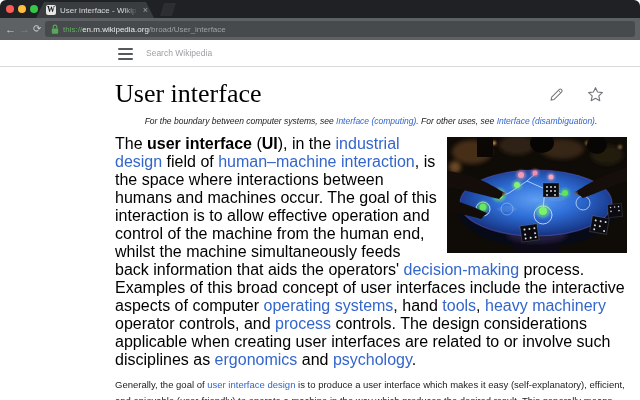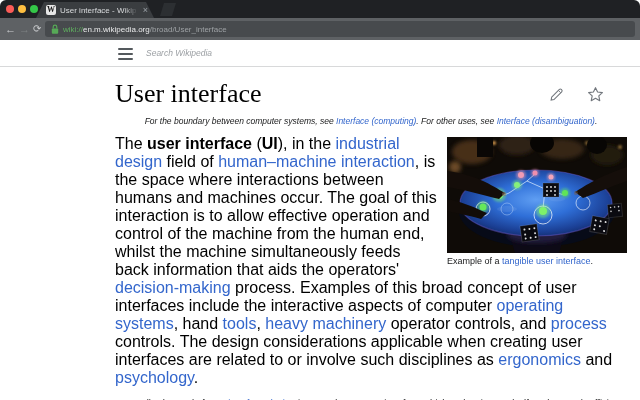--- a/index.html
+++ b/index.html
@@ -39,21 +39,21 @@
   .url-scheme { color:#5fae5f; }
   .url-host { color:#e8e9ea; }
   .url-path { color:#9da1a4; }
 
   
   .page { position:absolute; left:0; top:40px; width:640px; height:360px; background:#fff; overflow:hidden; }
 
   .wm-header { position:relative; height:27px; border-bottom:1px solid #d8d9da; background:#fff; }
   .hamburger { position:absolute; left:118px; top:8px; width:15px; height:12px; }
   .hamburger i { display:block; height:2px; background:#54595d; margin-bottom:3px; border-radius:1px; }
-  .search-label { position:absolute; left:146px; top:7px; font-size:8.5px; line-height:13px; color:#9b9fa3;font-style:italic; }
+  .search-label { position:absolute; left:146px; top:7px; font-size:8.5px; line-height:13px; color:#9b9fa3; }
 
   .content { padding:0 13px 0 115px; }
   h1.title { font-family:"Liberation Serif", serif; font-weight:400; font-size:26px;
              line-height:30px; color:#000; margin-top:12px; }
   .title-icons { position:absolute; left:549px; top:46px; width:60px; height:18px; }
   .icon-pencil { position:absolute; left:0; top:0; }
   .icon-star { position:absolute; left:38px; top:0; }
 
   .hatnote { margin-top:7px; font-size:8.5px; line-height:11px; font-style:italic; color:#202122;text-align:center; }
   .body-text p { font-size:9.5px; line-height:15.5px; color:#202122; margin-top:8px; margin-bottom:4px; }
@@ -85,21 +85,21 @@
 
   <div class="toolbar">
     <span class="nav-ic nav-back">←</span>
     <span class="nav-ic nav-fwd">→</span>
     <span class="nav-ic nav-reload">⟳</span>
     <div class="omnibox">
       <svg class="lock" width="8" height="11" viewBox="0 0 8 11">
         <path d="M2.2 4.4 V2.9 a1.8 1.8 0 0 1 3.6 0 V4.4" fill="none" stroke="#57a957" stroke-width="1.2"></path>
         <rect x="0.8" y="4.4" width="6.4" height="5.4" rx="1" fill="#57a957"></rect>
       </svg>
-      <span class="url-scheme">wiki://</span>
+      <span class="url-scheme">this://</span>
         <span class="url-host">en.m.wikipedia.org</span>
         <span class="url-path">/broad/User_interface</span>
     </div>
   </div>
 
   <div class="page">
 
     <div class="wm-header">
       <span class="hamburger">
           <i></i>
@@ -247,21 +247,20 @@
                   </g>
                 </g>
               </g>
 
               <path d="M0 34 C30 38 44 48 58 56 L52 62 C36 58 14 52 0 50 Z" fill="#140d09"></path>
               <path d="M0 62 C20 66 30 72 40 76 L34 82 C20 78 8 76 0 74 Z" fill="#120c08"></path>
               <path d="M180 30 C150 40 140 48 128 55 L136 61 C152 55 168 48 180 44 Z" fill="#150e0a"></path>
               <circle cx="57" cy="57" r="2" fill="#8a6a52" opacity="0.6"></circle>
               <circle cx="129" cy="56" r="2" fill="#7a5c46" opacity="0.5"></circle>
             </svg>
-            <figcaption><span>Example of a </span><a class="wlink">tangible user interface</a><span>.</span></figcaption>
           </figure>
           <span><span>The </span><span class="b">user interface</span><span> (</span><span class="b">UI</span><span>), in the </span><a class="wlink">industrial design</a><span> field of </span><a class="wlink">human–machine interaction</a><span>, is the space where interactions between humans and machines occur. The goal of this interaction is to allow effective operation and control of the machine from the human end, whilst the machine simultaneously feeds back information that aids the operators' </span><a class="wlink">decision-making</a><span> process. Examples of this broad concept of user interfaces include the interactive aspects of computer </span><a class="wlink">operating systems</a><span>, hand </span><a class="wlink">tools</a><span>, </span><a class="wlink">heavy machinery</a><span> operator controls, and </span><a class="wlink">process</a><span> controls. The design considerations applicable when creating user interfaces are related to or involve such disciplines as </span><a class="wlink">ergonomics</a><span> and </span><a class="wlink">psychology</a><span>.</span></span>
         <p></p>
         <p><span>Generally, the goal of </span><a class="wlink">user interface design</a><span> is to produce a user interface which makes it easy (self-explanatory), efficient, and enjoyable (user-friendly) to operate a machine in the way which produces the desired result. This generally means that the operator needs to provide minimal input to achieve the desired output, and also that the machine minimizes undesired outputs to the human.</span></p>
         
       </div>
     </div>
   </div>
 </div>
 

